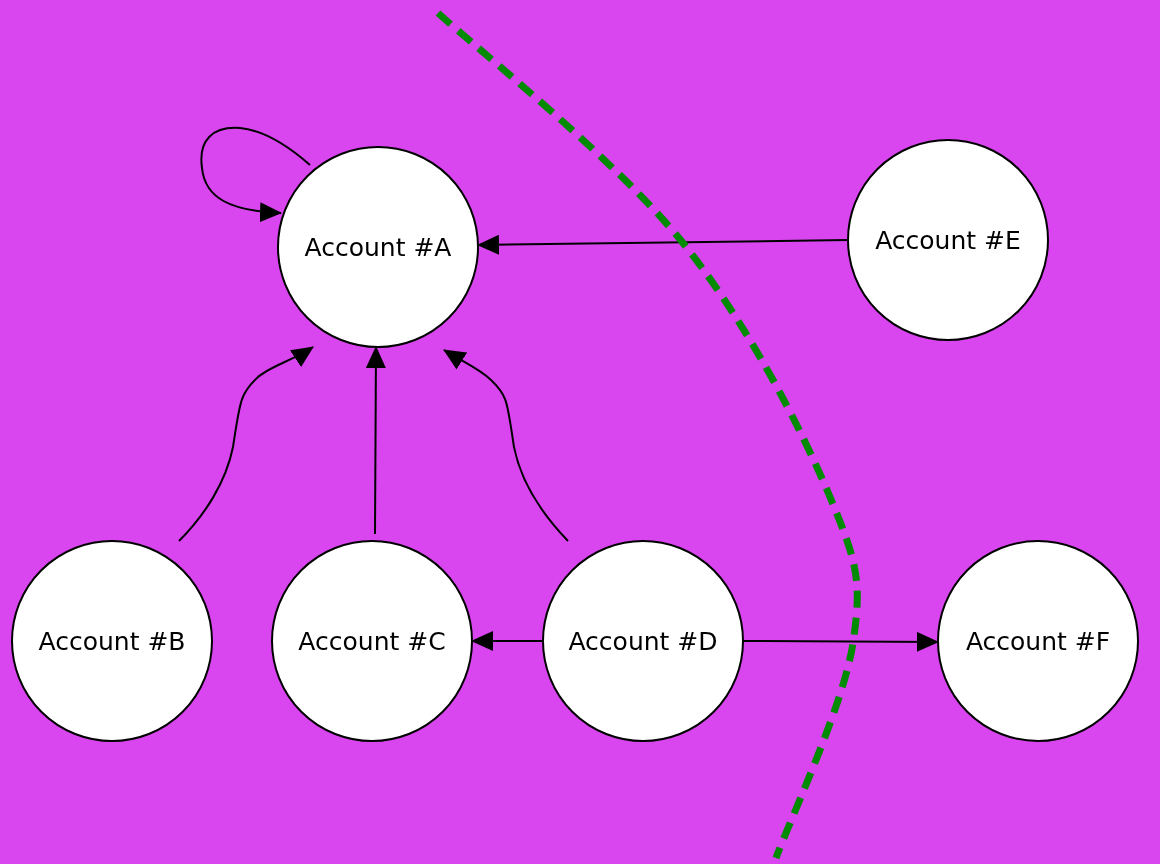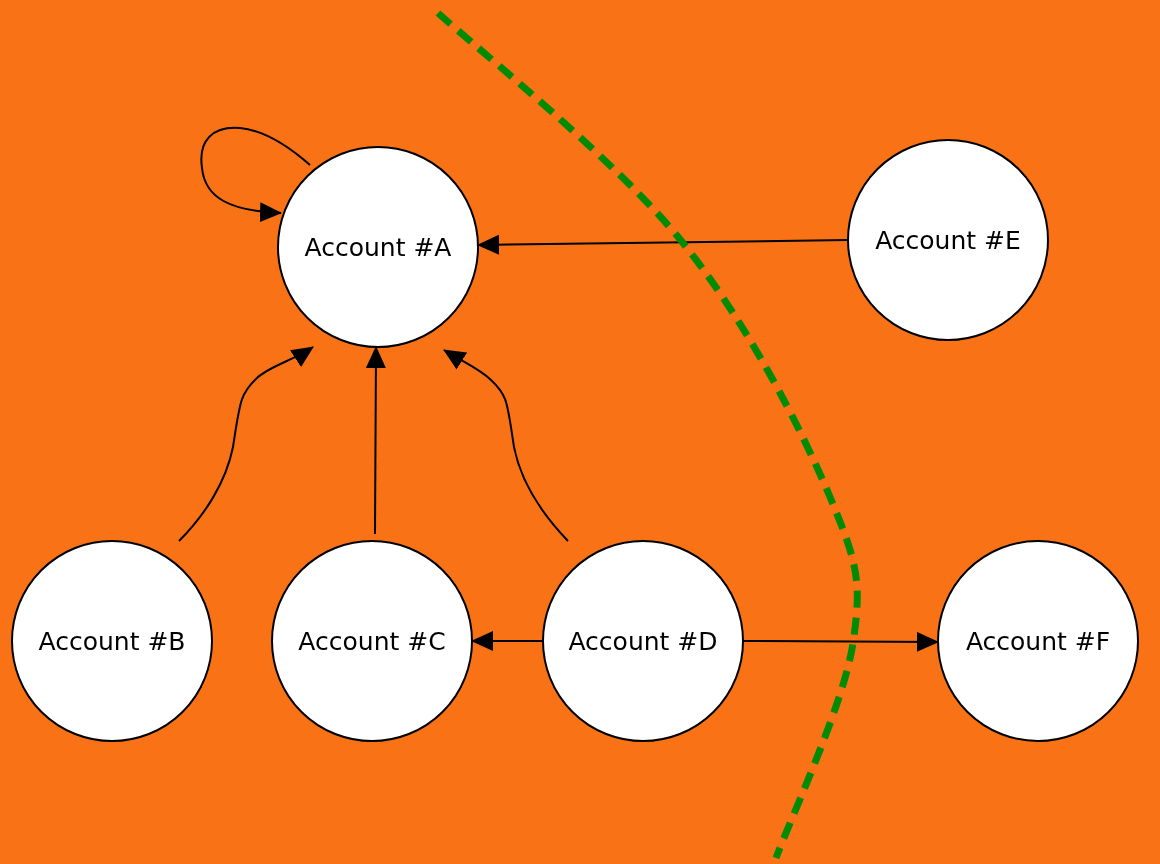--- a/index.html
+++ b/index.html
@@ -8,21 +8,21 @@
     background: #ffffff;
     width: 1160px;
     height: 864px;
     overflow: hidden;
     font-family: "DejaVu Sans", "Liberation Sans", sans-serif;
   }
   .canvas-wrap {
     position: relative;
     width: 1160px;
     height: 864px;
-    background: #f97316;
+    background: #d946ef;
   }
   svg {
     display: block;
   }
   .node-circle {
     fill: #ffffff;
     stroke: #000000;
     stroke-width: 2;
   }
   .node-label {

